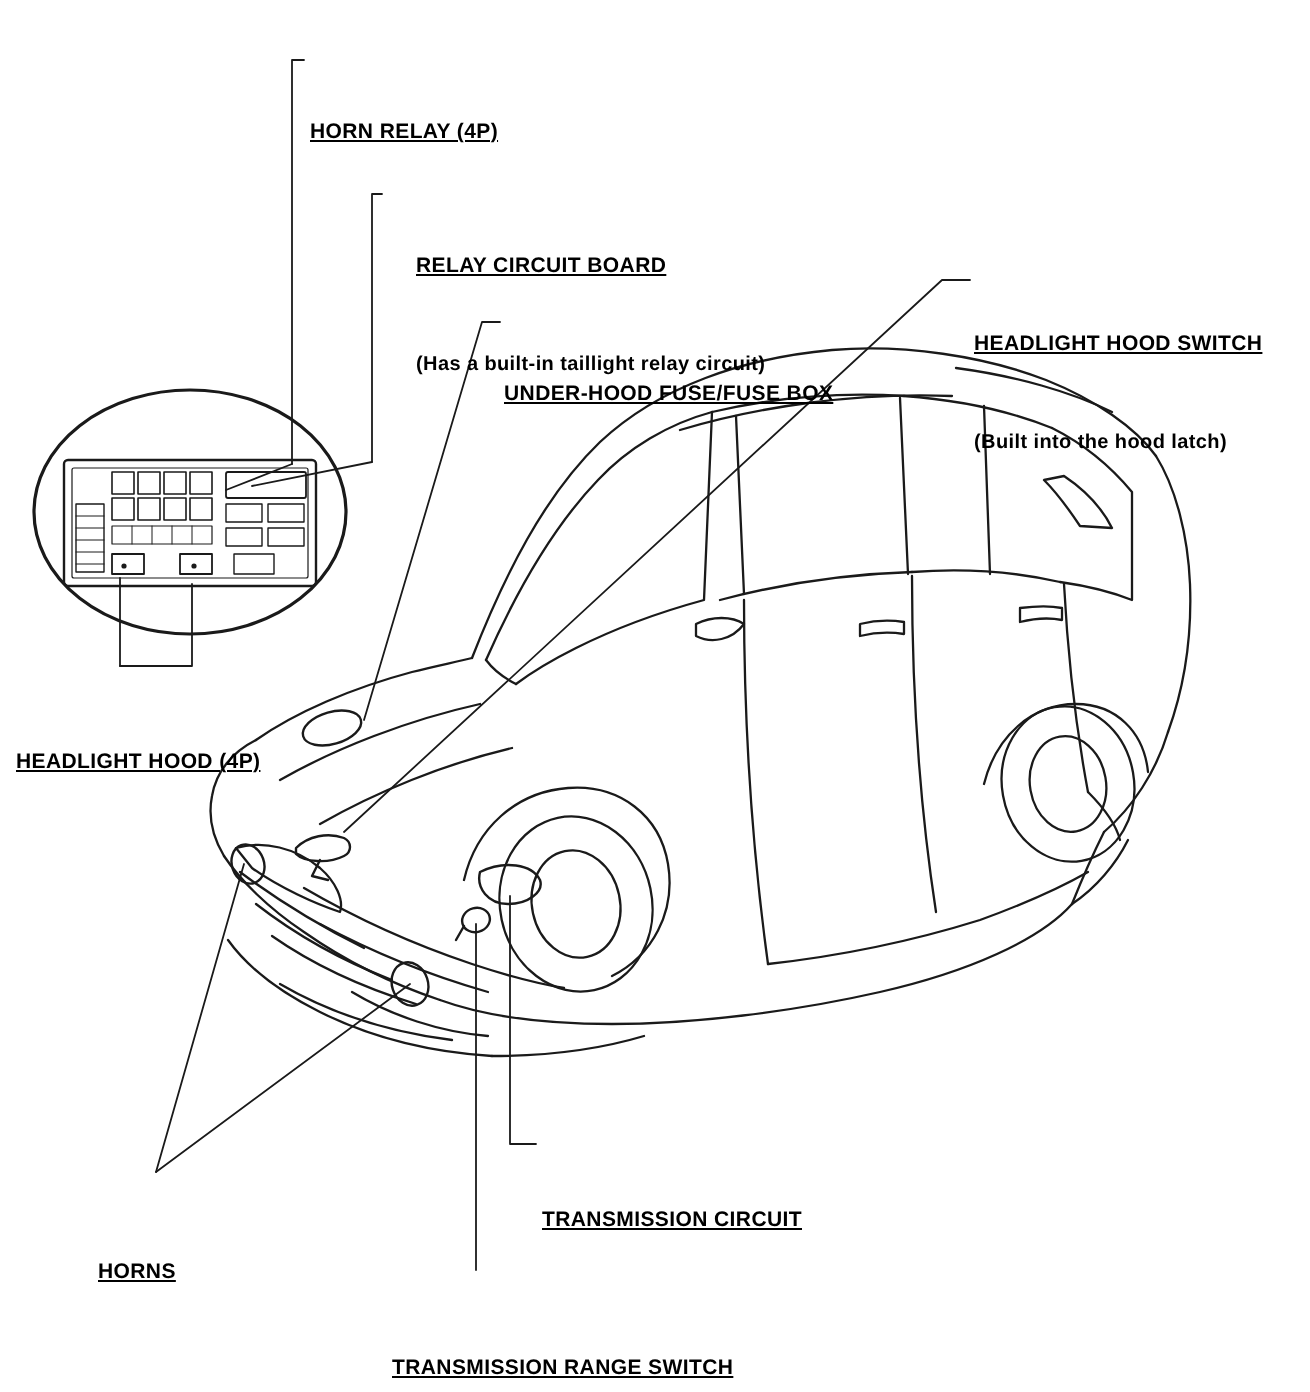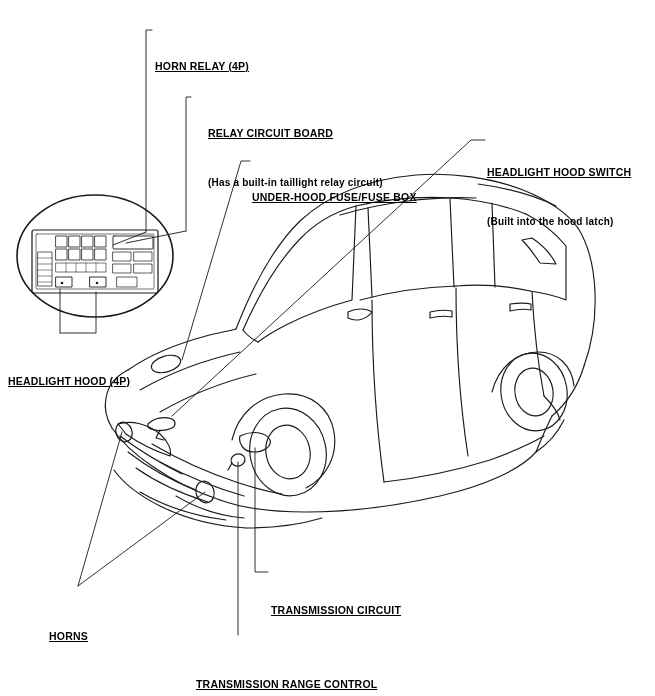--- a/index.html
+++ b/index.html
@@ -245,17 +245,17 @@
 
   <div class="lbl" style="left:37px; top:592px;margin-left:12px;">
     <span class="t1">HORNS</span>
   </div>
 
   <div class="lbl" style="left:271px; top:566px;">
     <span class="t1">TRANSMISSION CIRCUIT</span>
   </div>
 
   <div class="lbl" style="left:196px; top:640px;">
-    <span class="t1">TRANSMISSION RANGE CONTROL</span>
+    <span class="t1">TRANSMISSION RANGE SWITCH</span>
     
   </div>
 
 </div>
 
 </body></html>

